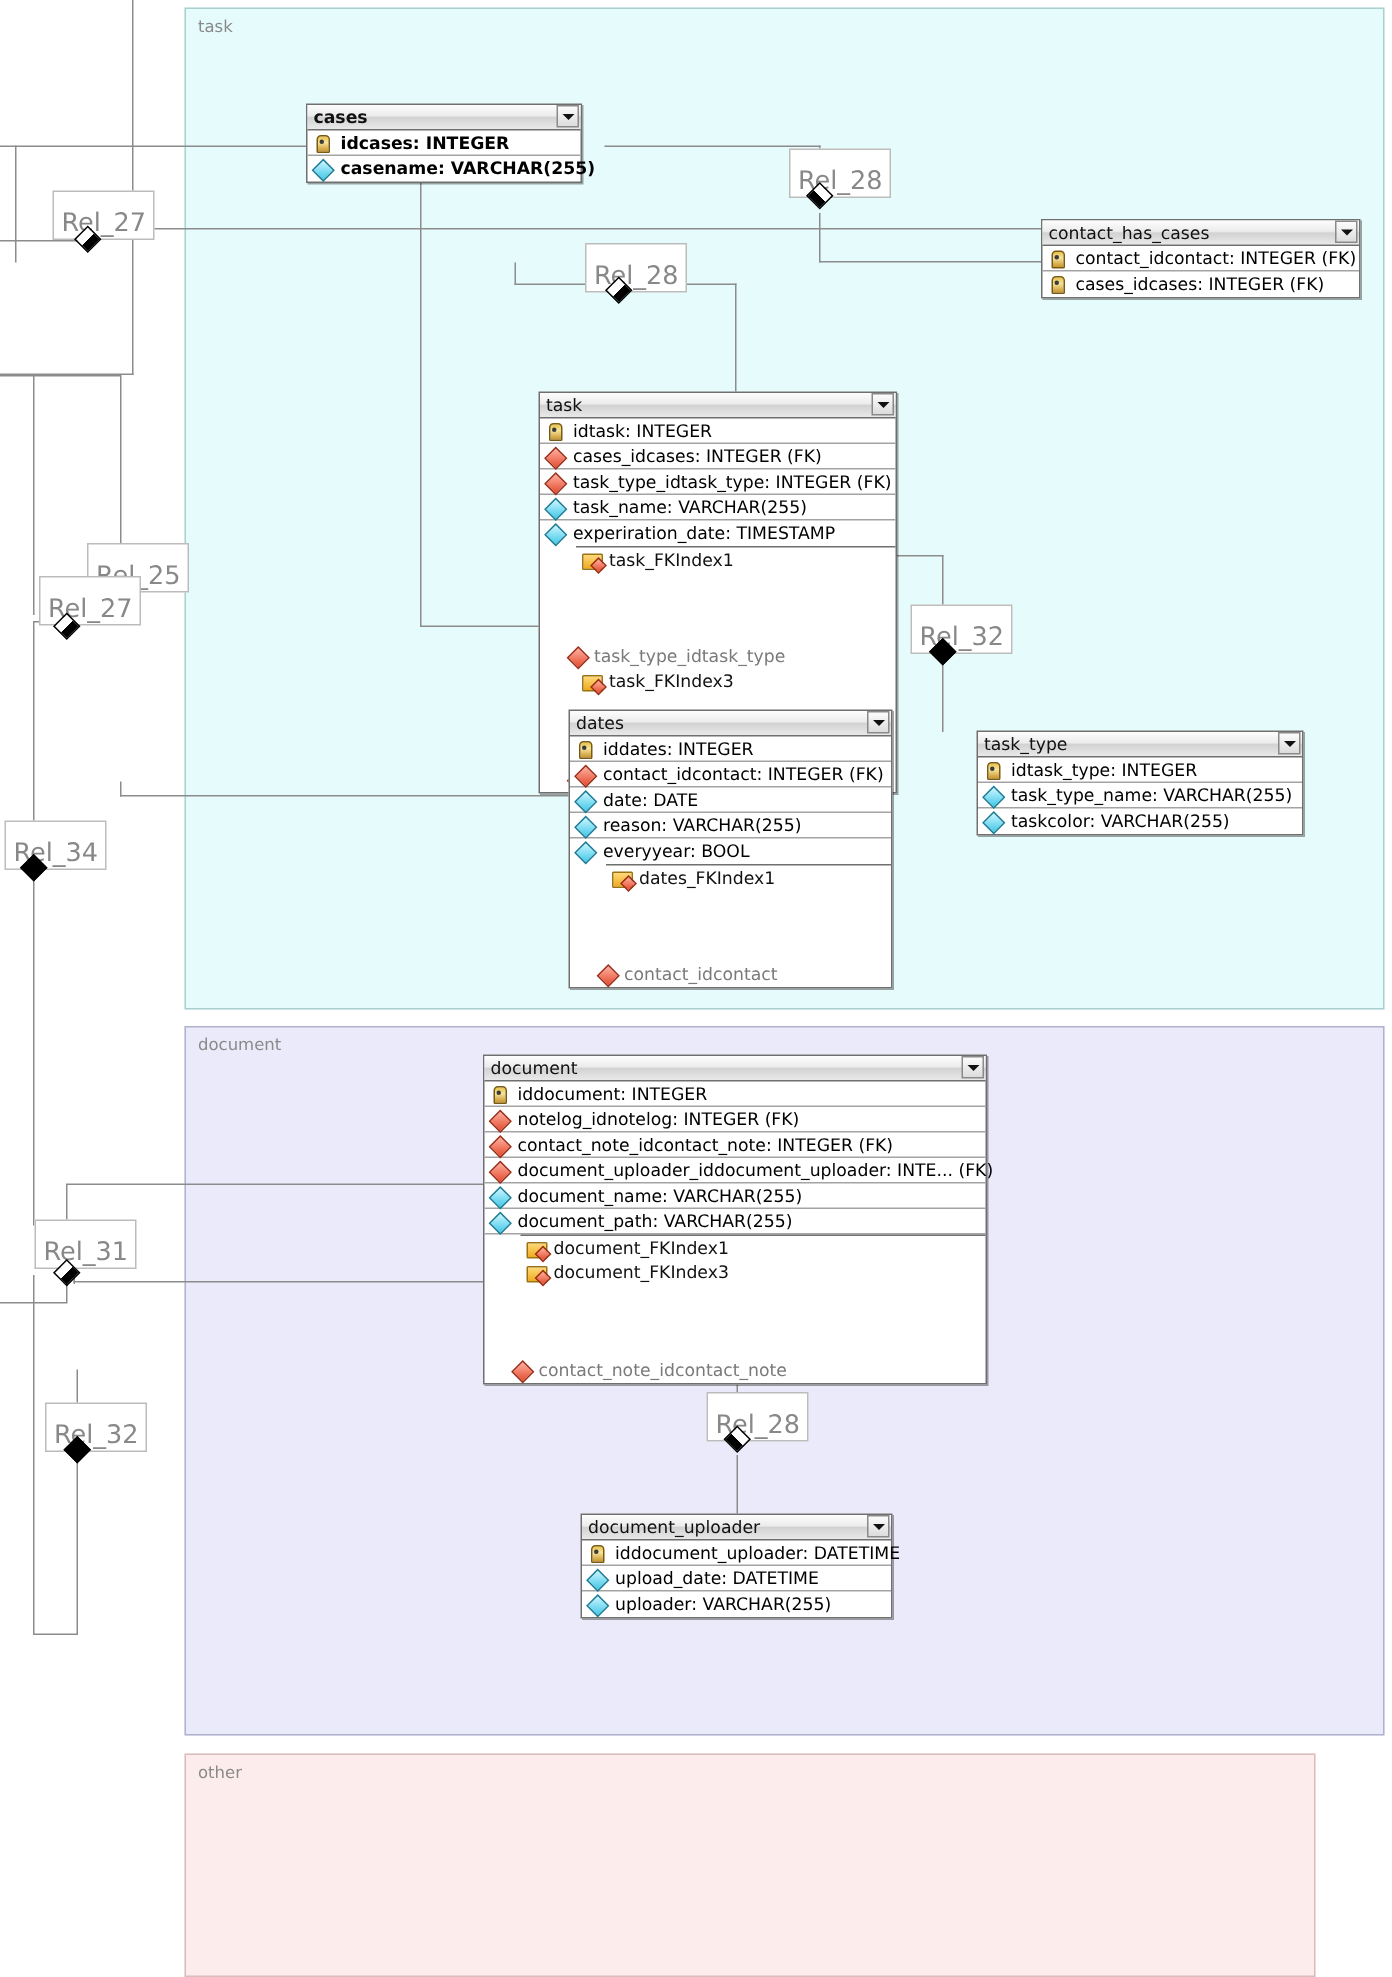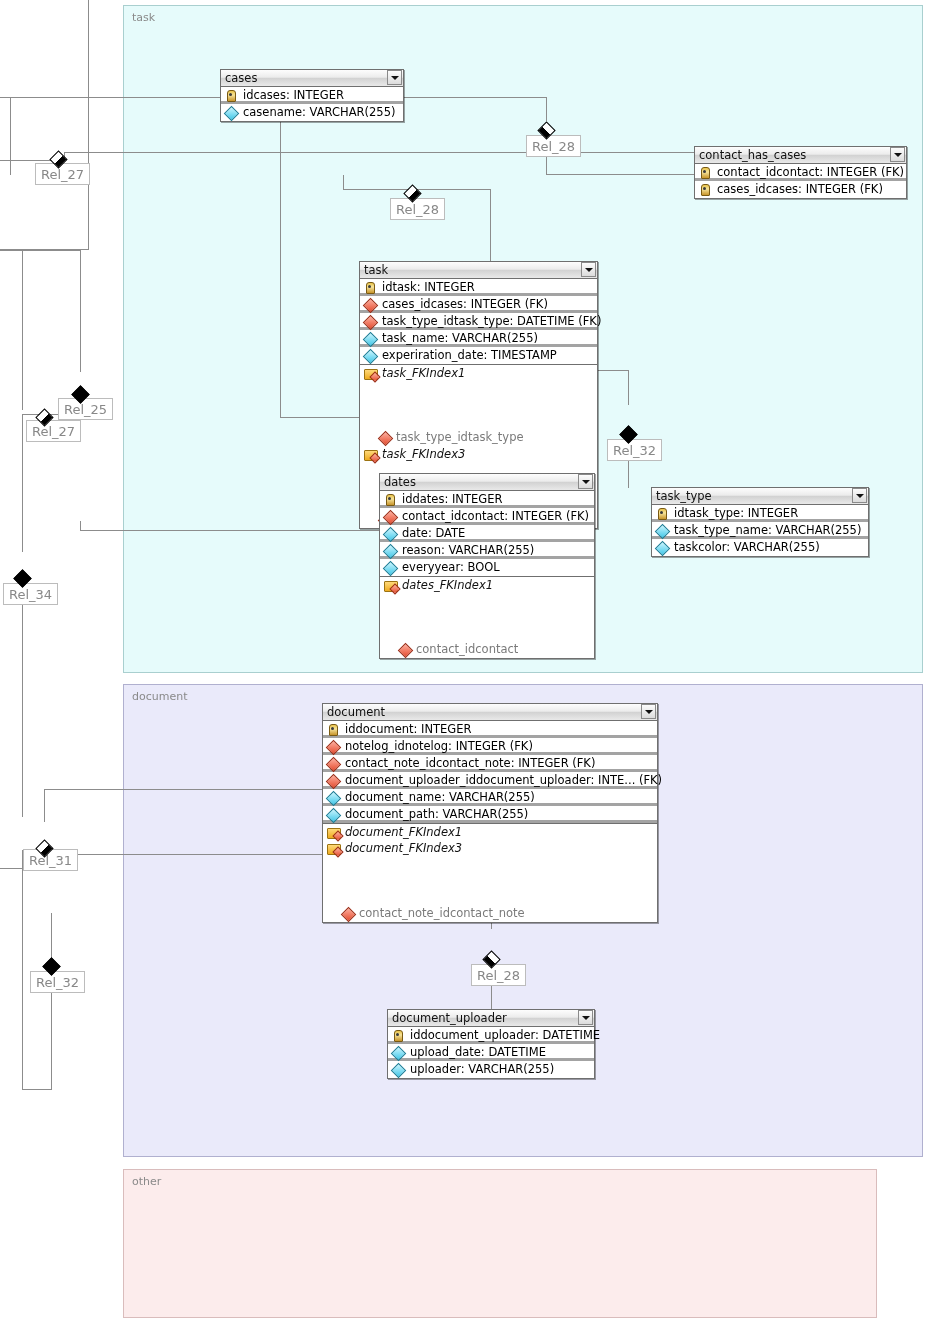--- a/index.html
+++ b/index.html
@@ -38,26 +38,25 @@
   .ln{position:absolute;background:#8c8c8c;}
   .ln.h{height:1px;}
   .ln.v{width:1px;}
 
   
   .rel{
     position:absolute;
     border:1px solid #bcbcbc;
     background:#ffffff;
     color:#888888;
-    font-size:13px;
+    font-size:17px;
     line-height:15px;
-    padding:3px 5px 2px 5px;
+    padding:14px 5px 2px 5px;
     white-space:nowrap;
     box-sizing:border-box;
-    margin-top:36px;
   }
   
   .dia{
     position:absolute;
     width:13px;height:13px;
     transform:rotate(45deg);
     box-sizing:border-box;
   }
   .dia.full{background:#000;border:1px solid #000;}
   .dia.half{
@@ -107,21 +106,21 @@
   }
   .cols{padding:0;}
   .col{
     position:relative;
     height:17px;
     line-height:17px;
     padding-left:22px;
     white-space:nowrap;
     box-sizing:border-box;
   }
-  .col.sep{border-bottom:3px solid #a3a3a3;}
+  .col.sep{border-bottom:1px solid #a3a3a3;}
   .col.blocktop{border-top:1px solid #6f6f6f;}
   .col .ic{
     position:absolute;left:4px;top:3px;
     width:11px;height:11px;
   }
   
   .ic.key{
     background:
       linear-gradient(to bottom,#e8c34a 0%,#f6e39a 40%,#c8952b 100%);
     border:1px solid #7a5a12;
@@ -153,21 +152,21 @@
     background:linear-gradient(to bottom,#ffd97a,#eeab1f);
     border:1px solid #9c7312;
     border-radius:1px;
   }
   .ic.folder:after{
     content:"";position:absolute;right:-2px;bottom:-2px;
     width:6px;height:6px;transform:rotate(45deg);
     background:linear-gradient(135deg,#ffb0a0,#e44b2e);
     border:1px solid #9c2d17;
   }
-  .col.idx{font-style:italic;color:#111;padding-left:22px;}
+  .col.idx{color:#111;padding-left:22px;margin-left:24px;}
   .col.idxcol{color:#7a7a7a;padding-left:36px;margin-top:48px;}
   .col.idxcol .ic{left:20px;}
   .col.idxcol .ic.dred{left:20px;}
 </style>
 </head>
 <body>
 
 <div id="canvas">
 
   <div class="layer layer-task" style="left:123px;top:5px;width:800px;height:668px;">
@@ -256,21 +255,21 @@
 
   <div class="rel" style="left:23px;top:813px;">Rel_31</div>
   <div class="dia half" style="left:38px;top:842px;"></div>
 
   <div class="rel" style="left:30px;top:935px;">Rel_32</div>
   <div class="dia full" style="left:45px;top:960px;"></div>
 
   <div class="rel" style="left:471px;top:928px;">Rel_28</div>
   <div class="dia halfb" style="left:485px;top:953px;"></div>
 
-  <div class="tbl" style="left:220px;top:69px;width:184px;">
+  <div class="tbl" style="left:204px;top:69px;width:184px;font-weight:bold;">
     <div class="tbl-hdr">
       <span class="tname">cases</span>
       <span class="combo"></span>
     </div>
     <div class="cols">
       <div class="col sep">
         <span class="ic key"></span>
         <span>idcases: INTEGER</span>
       </div>
       <div class="col">
@@ -306,21 +305,21 @@
       <div class="col sep">
         <span class="ic key"></span>
         <span>idtask: INTEGER</span>
       </div>
       <div class="col sep">
         <span class="ic dred"></span>
         <span>cases_idcases: INTEGER (FK)</span>
       </div>
       <div class="col sep">
         <span class="ic dred"></span>
-        <span>task_type_idtask_type: DATETIME (FK)</span>
+        <span>task_type_idtask_type: INTEGER (FK)</span>
       </div>
       <div class="col sep">
         <span class="ic dblue"></span>
         <span>task_name: VARCHAR(255)</span>
       </div>
       <div class="col">
         <span class="ic dblue"></span>
         <span>experiration_date: TIMESTAMP</span>
       </div>
       <div class="col idx blocktop">

